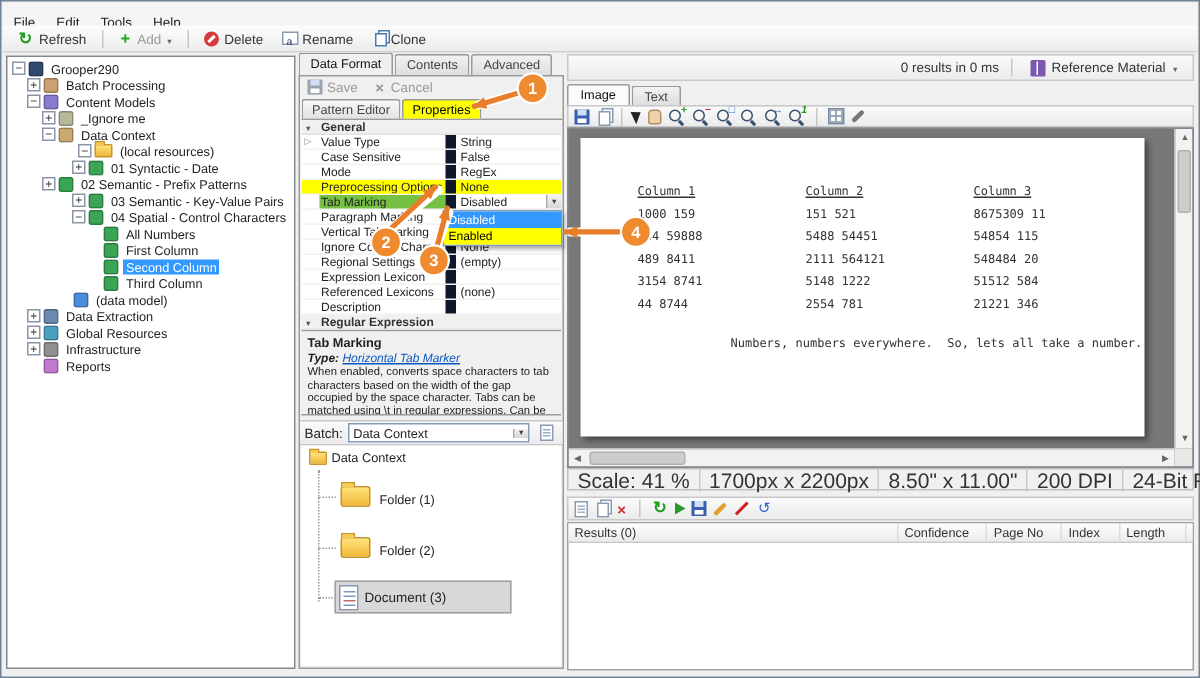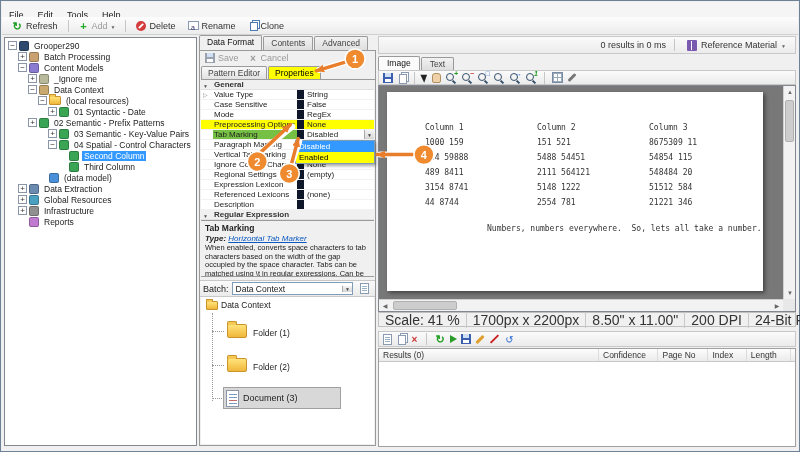--- a/index.html
+++ b/index.html
@@ -129,21 +129,21 @@
   .topstrip{position:absolute;top:0;left:0;right:0;height:18px;background:linear-gradient(#fafafa,#ececec);border:1px solid #c8c8c8;display:flex;align-items:center;justify-content:flex-end;gap:5px;padding:0 5px;color:#333}
   .refbtn{display:flex;align-items:center;gap:4px;padding:1px 4px;border-radius:2px}
   .vtabs{position:absolute;top:20px;left:0;height:14px;display:flex;align-items:flex-end}
   .vtab{font-size:8.5px;padding:1px 8px;border:1px solid #9a9a9a;border-bottom:none;background:linear-gradient(#f2f2f2,#dedede);margin-right:1px;border-radius:2px 2px 0 0;color:#444}
   .vtab.active{background:#fbfbfb;color:#111;padding-bottom:2px;position:relative;z-index:2}
   .vtoolbar{position:absolute;top:34px;left:0;right:0;height:15px;background:linear-gradient(#fbfbfb,#ebebeb);border:1px solid #c8c8c8;display:flex;align-items:center;gap:4px;padding:0 4px}
   .viewer{position:absolute;top:49px;left:0;right:0;height:227px;background:#787878;border:1px solid #828790;overflow:hidden}
   .vpage{position:absolute;left:8px;top:6px;width:376px;height:199px;background:#fff;box-shadow:2px 2px 4px rgba(0,0,0,.45);overflow:hidden;padding-top:28px}
   .dline{display:flex;padding-left:38px;height:15px;line-height:15px;font-family:"DejaVu Sans Mono",monospace;font-size:8px;color:#333;white-space:pre}
   .dcol{width:112px;flex:none}
-  .dhead .dcol{}
+  .dhead .dcol{text-decoration:underline}
   .dnote{padding-left:100px;margin-top:14px;font-family:"DejaVu Sans Mono",monospace;font-size:8px;color:#333;white-space:pre}
   .vscroll{position:absolute;right:0;top:0;bottom:12px;width:12px;background:#f2f2f2;border-left:1px solid #d0d0d0}
   .hscroll{position:absolute;left:0;bottom:0;right:12px;height:12px;background:#f2f2f2;border-top:1px solid #d0d0d0}
   .scorner{position:absolute;right:0;bottom:0;width:12px;height:12px;background:#e8e8e8}
   .sarr{position:absolute;width:12px;height:12px;text-align:center;font-size:6px;line-height:12px;color:#666}
   .vthumb{position:absolute;left:1px;right:1px;top:14px;height:42px;background:#cdcdcd;border:1px solid #b0b0b0;border-radius:2px}
   .hthumb{position:absolute;top:1px;bottom:1px;left:14px;width:64px;background:#cdcdcd;border:1px solid #b0b0b0;border-radius:2px}
   .statusbar{position:absolute;top:276px;left:0;right:0;height:15px;background:#f0f0f0;border:1px solid #c0c0c0;display:flex;align-items:center;font-size:14px;color:#333}
   .statusbar span{padding:0 6px;border-right:1px solid #c8c8c8;white-space:nowrap}
   .rtoolbar{position:absolute;top:295px;left:0;right:0;height:16px;background:linear-gradient(#fbfbfb,#ebebeb);border:1px solid #c8c8c8;display:flex;align-items:center;gap:4px;padding:0 4px}
@@ -212,21 +212,21 @@
     <div class="trow" style="padding-left:23px">
         <span class="exp exp-plus"></span>
         <span class="ni c-ign"></span>
         <span class="tlabel">_Ignore me</span>
       </div>
     <div class="trow" style="padding-left:23px">
         <span class="exp exp-minus"></span>
         <span class="ni c-dc"></span>
         <span class="tlabel">Data Context</span>
       </div>
-    <div class="trow" style="padding-left:33px">
+    <div class="trow" style="padding-left:47px">
         <span class="exp exp-minus"></span>
         <span class="ifolder"></span>
         <span class="tlabel">(local resources)</span>
       </div>
     <div class="trow" style="padding-left:43px">
         <span class="exp exp-plus"></span>
         <span class="ni c-grn"></span>
         <span class="tlabel">01 Syntactic - Date</span>
       </div>
     <div class="trow" style="padding-left:23px">
@@ -236,20 +236,30 @@
       </div>
     <div class="trow" style="padding-left:43px">
         <span class="exp exp-plus"></span>
         <span class="ni c-grn"></span>
         <span class="tlabel">03 Semantic - Key-Value Pairs</span>
       </div>
     <div class="trow" style="padding-left:43px">
         <span class="exp exp-minus"></span>
         <span class="ni c-grn"></span>
         <span class="tlabel">04 Spatial - Control Characters</span>
+      </div>
+    <div class="trow" style="padding-left:53px">
+        <span class="exp exp-sp"></span>
+        <span class="ni c-grn"></span>
+        <span class="tlabel">All Numbers</span>
+      </div>
+    <div class="trow" style="padding-left:53px">
+        <span class="exp exp-sp"></span>
+        <span class="ni c-grn"></span>
+        <span class="tlabel">First Column</span>
       </div>
     <div class="trow sel" style="padding-left:53px">
         <span class="exp exp-sp"></span>
         <span class="ni c-grn"></span>
         <span class="tlabel">Second Column</span>
       </div>
     <div class="trow" style="padding-left:53px">
         <span class="exp exp-sp"></span>
         <span class="ni c-grn"></span>
         <span class="tlabel">Third Column</span>

